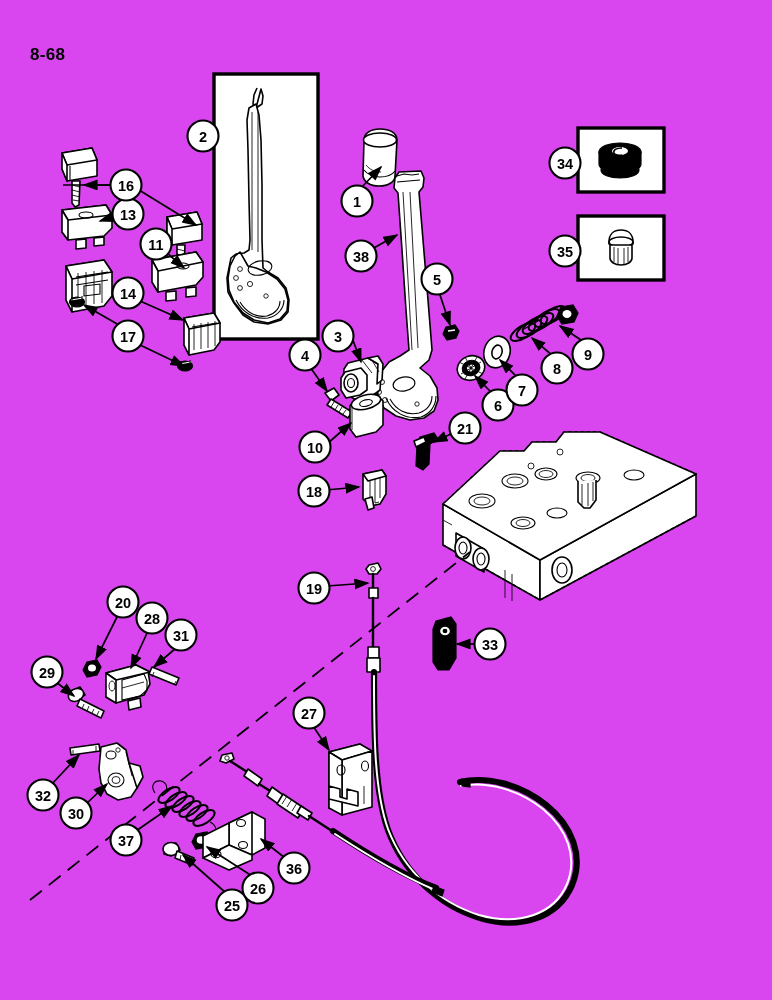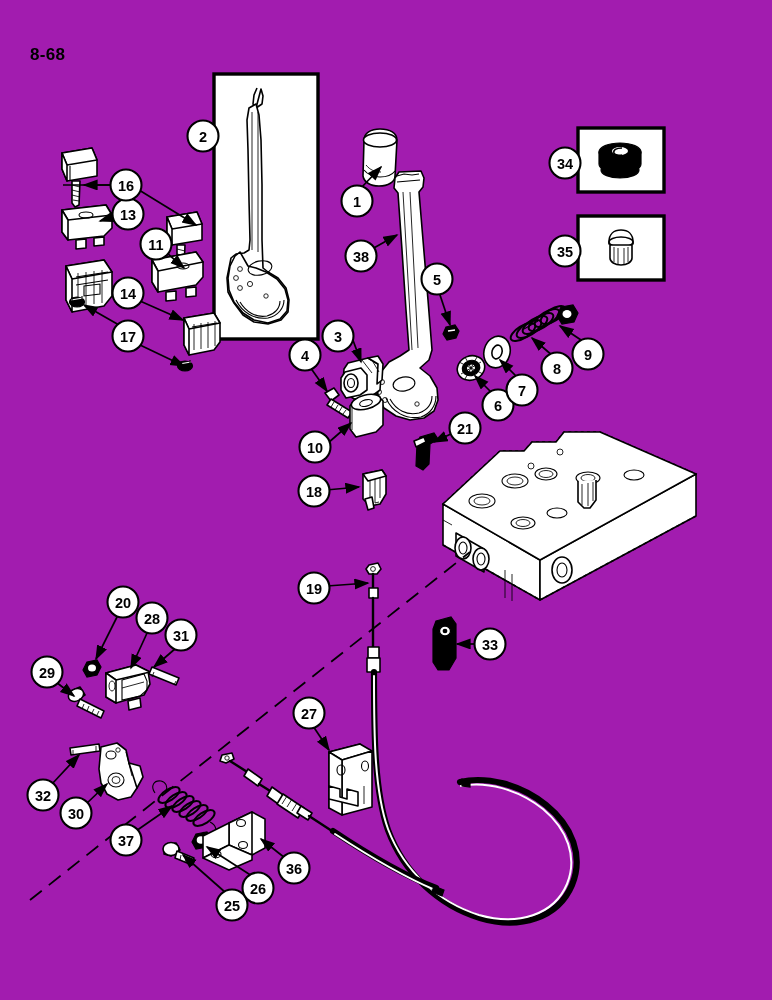--- a/index.html
+++ b/index.html
@@ -2,21 +2,21 @@
 <html><head>
 <meta charset="utf-8">
 <title>Parts Diagram 8-68</title>
 <style>
   html,body{margin:0;padding:0;background:#ffffff;}
   body{
     width:772px;height:1000px;position:relative;overflow:hidden;
     font-family:"Liberation Sans",sans-serif;
     -webkit-font-smoothing:antialiased;
   }
-  #page{position:absolute;inset:0;background:#a21caf;}
+  #page{position:absolute;inset:0;background:#d946ef;}
   #page-number{
     position:absolute;left:30px;top:45px;
     font-size:17px;font-weight:bold;color:#000;
     letter-spacing:.3px;
   }
   svg#art{position:absolute;left:0;top:0;width:772px;height:1000px;}
   .cal-circle{fill:#fff;stroke:#000;stroke-width:2.1;}
   .cal-text{
     font-family:"Liberation Sans",sans-serif;
     font-size:14.5px;font-weight:bold;fill:#000;

